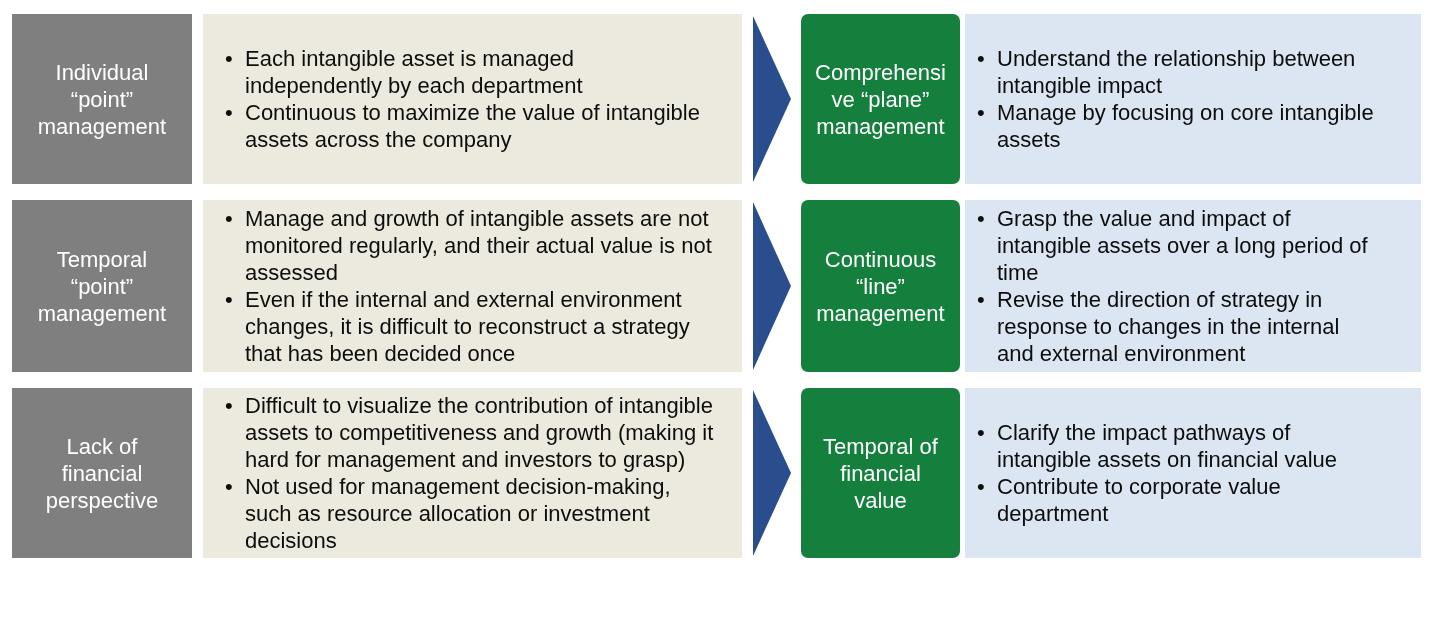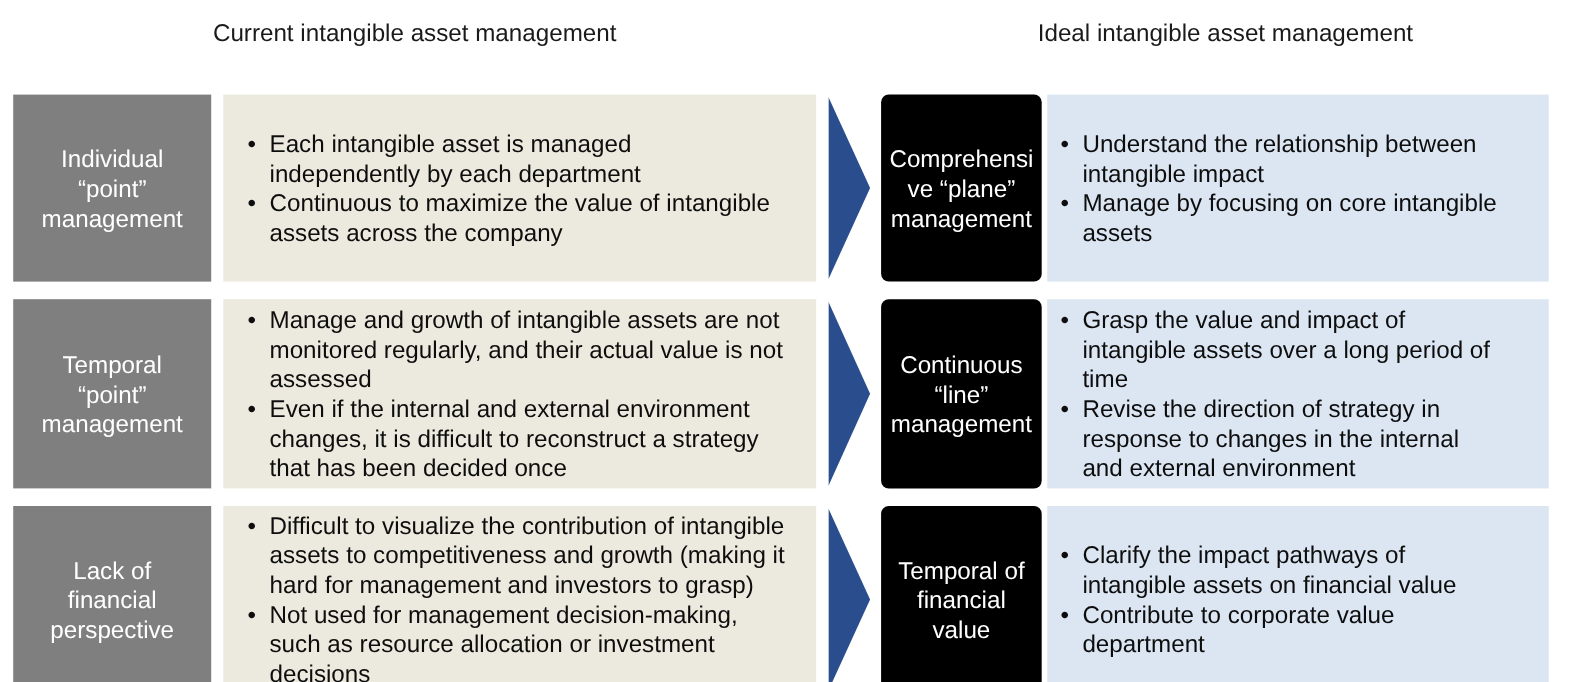--- a/index.html
+++ b/index.html
@@ -17,32 +17,32 @@
   .h-title {
     font-size:22px; line-height:28px; text-align:center; color:#1a1a1a;
     padding-top:2px;
   }
   .h-left  { width:730px; }
   .h-spacer{ width:59px; }
   .h-right { width:626px; }
 
   
   .row { display:flex; margin-bottom:16px; }
-  .r1 { height:170px;margin-top:28px; }
+  .r1 { height:170px; }
   .r2 { height:172px; }
   .r3 { height:170px; }
 
   .label-box {
     display:flex; align-items:center; justify-content:center;
     text-align:center; color:#ffffff;
     font-size:22px; line-height:27px;
     white-space:pre-line;
   }
   .gray-box  { width:180px; background:#7f7f7f; margin-right:11px; }
-  .blue-box  { width:146px; background:#000000; margin-right:5px; border-radius:7px; }
+  .blue-box  { width:159px; background:#15803d; margin-right:5px; border-radius:7px; }
 
   .points-box {
     display:flex; flex-direction:column; justify-content:center;
   }
   .beige-box     { width:539px; background:#eceade; padding:0 27px 0 22px; }
   .lightblue-box { width:456px; background:#dce6f2; padding:0 44px 0 12px; }
 
   .bullet { display:flex; font-size:22px; line-height:27px; color:#0d0d0d; }
   .bullet .dot { width:20px; flex:none; }
   .bullet .txt { flex:1; }
@@ -52,25 +52,20 @@
     position:absolute; left:11px; top:2px; bottom:2px; width:38px;
     background:#2a4d8d;
     clip-path:polygon(0 0, 100% 50%, 0 100%);
   }
 </style>
 </head>
 <body>
 
 <div class="canvas">
 
-  <div class="header">
-    <div class="h-title h-left">Current intangible asset management</div>
-    <div class="h-spacer"></div>
-    <div class="h-title h-right">Ideal intangible asset management</div>
-  </div>
 
   <div class="row r1">
     <div class="label-box gray-box">Individual
 “point”
 management</div>
     <div class="points-box beige-box">
       <div class="bullet">
         <span class="dot">•</span>
         <span class="txt">Each intangible asset is managed independently by each department</span>
       </div>

